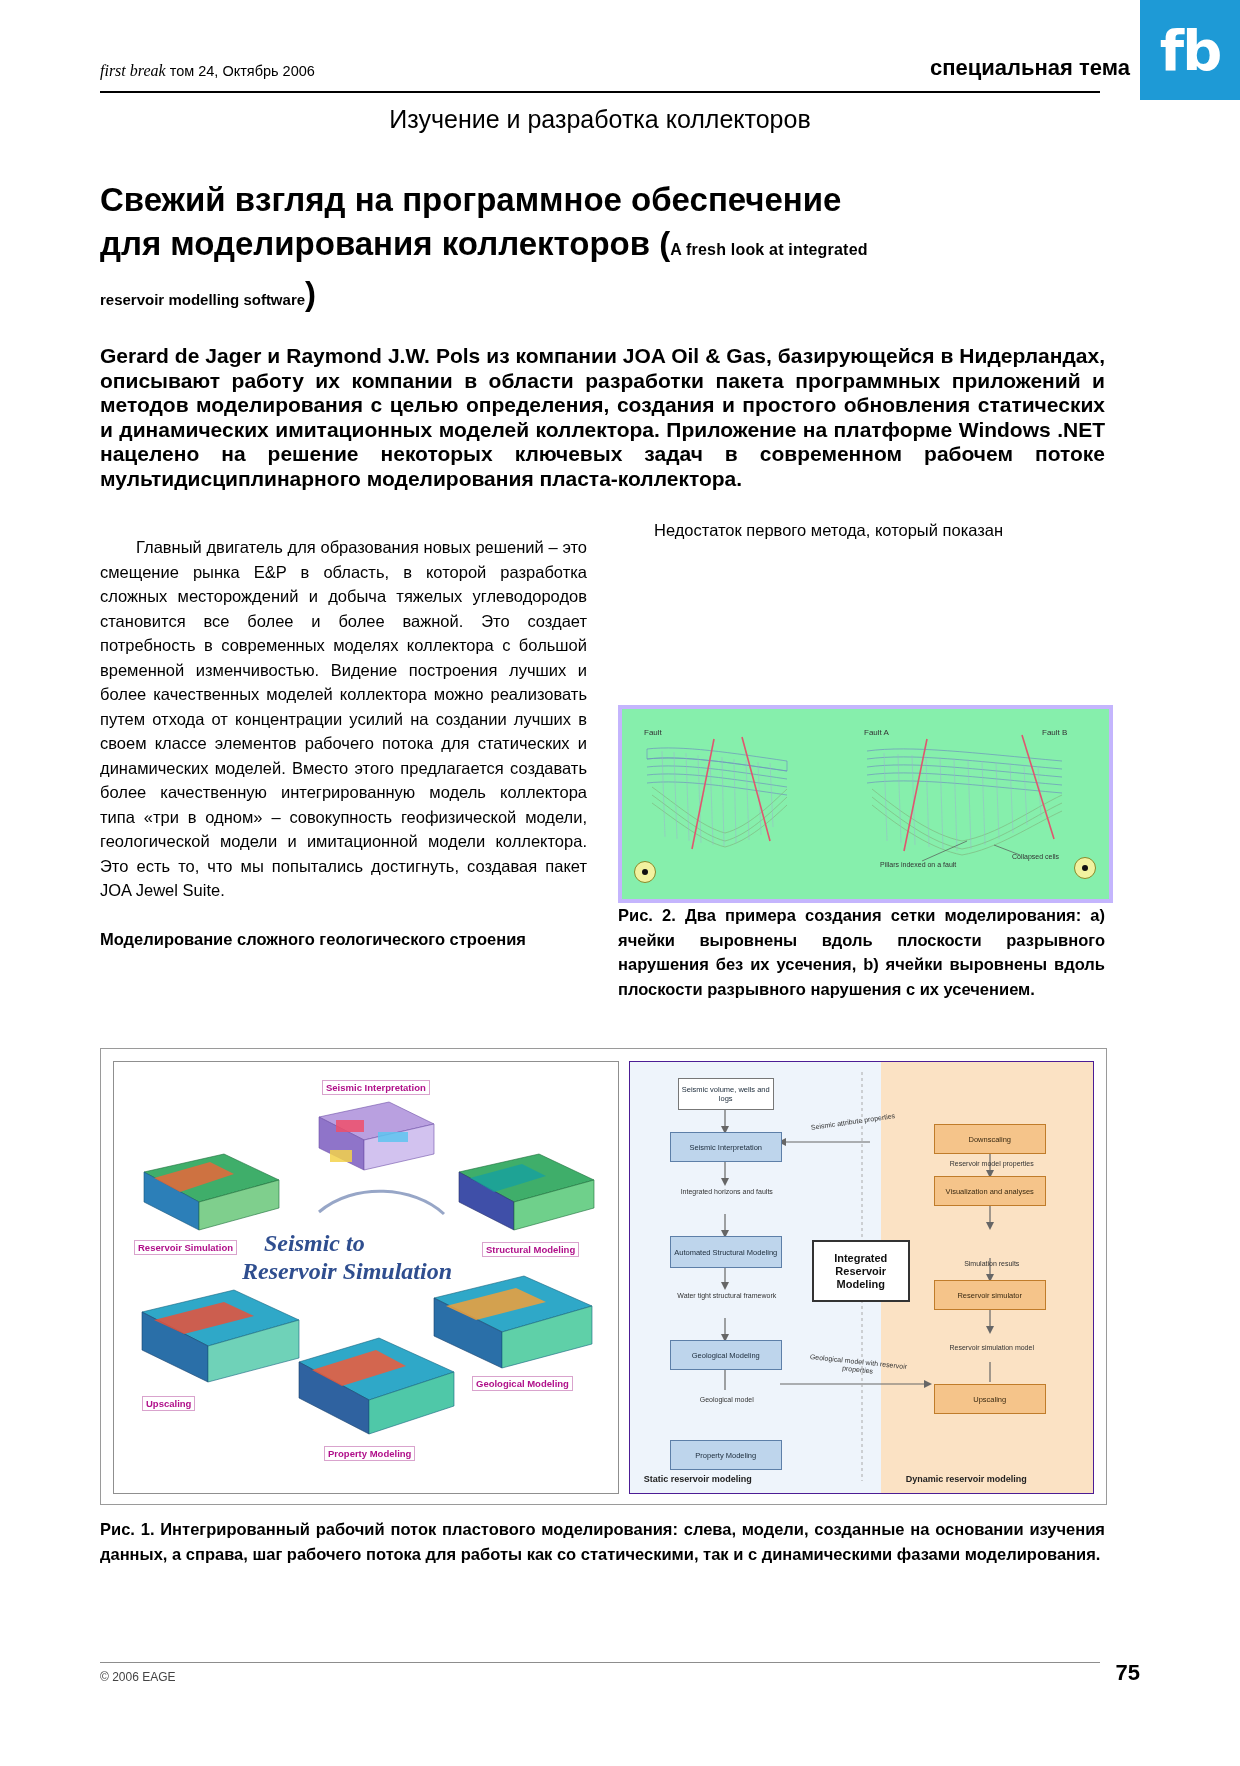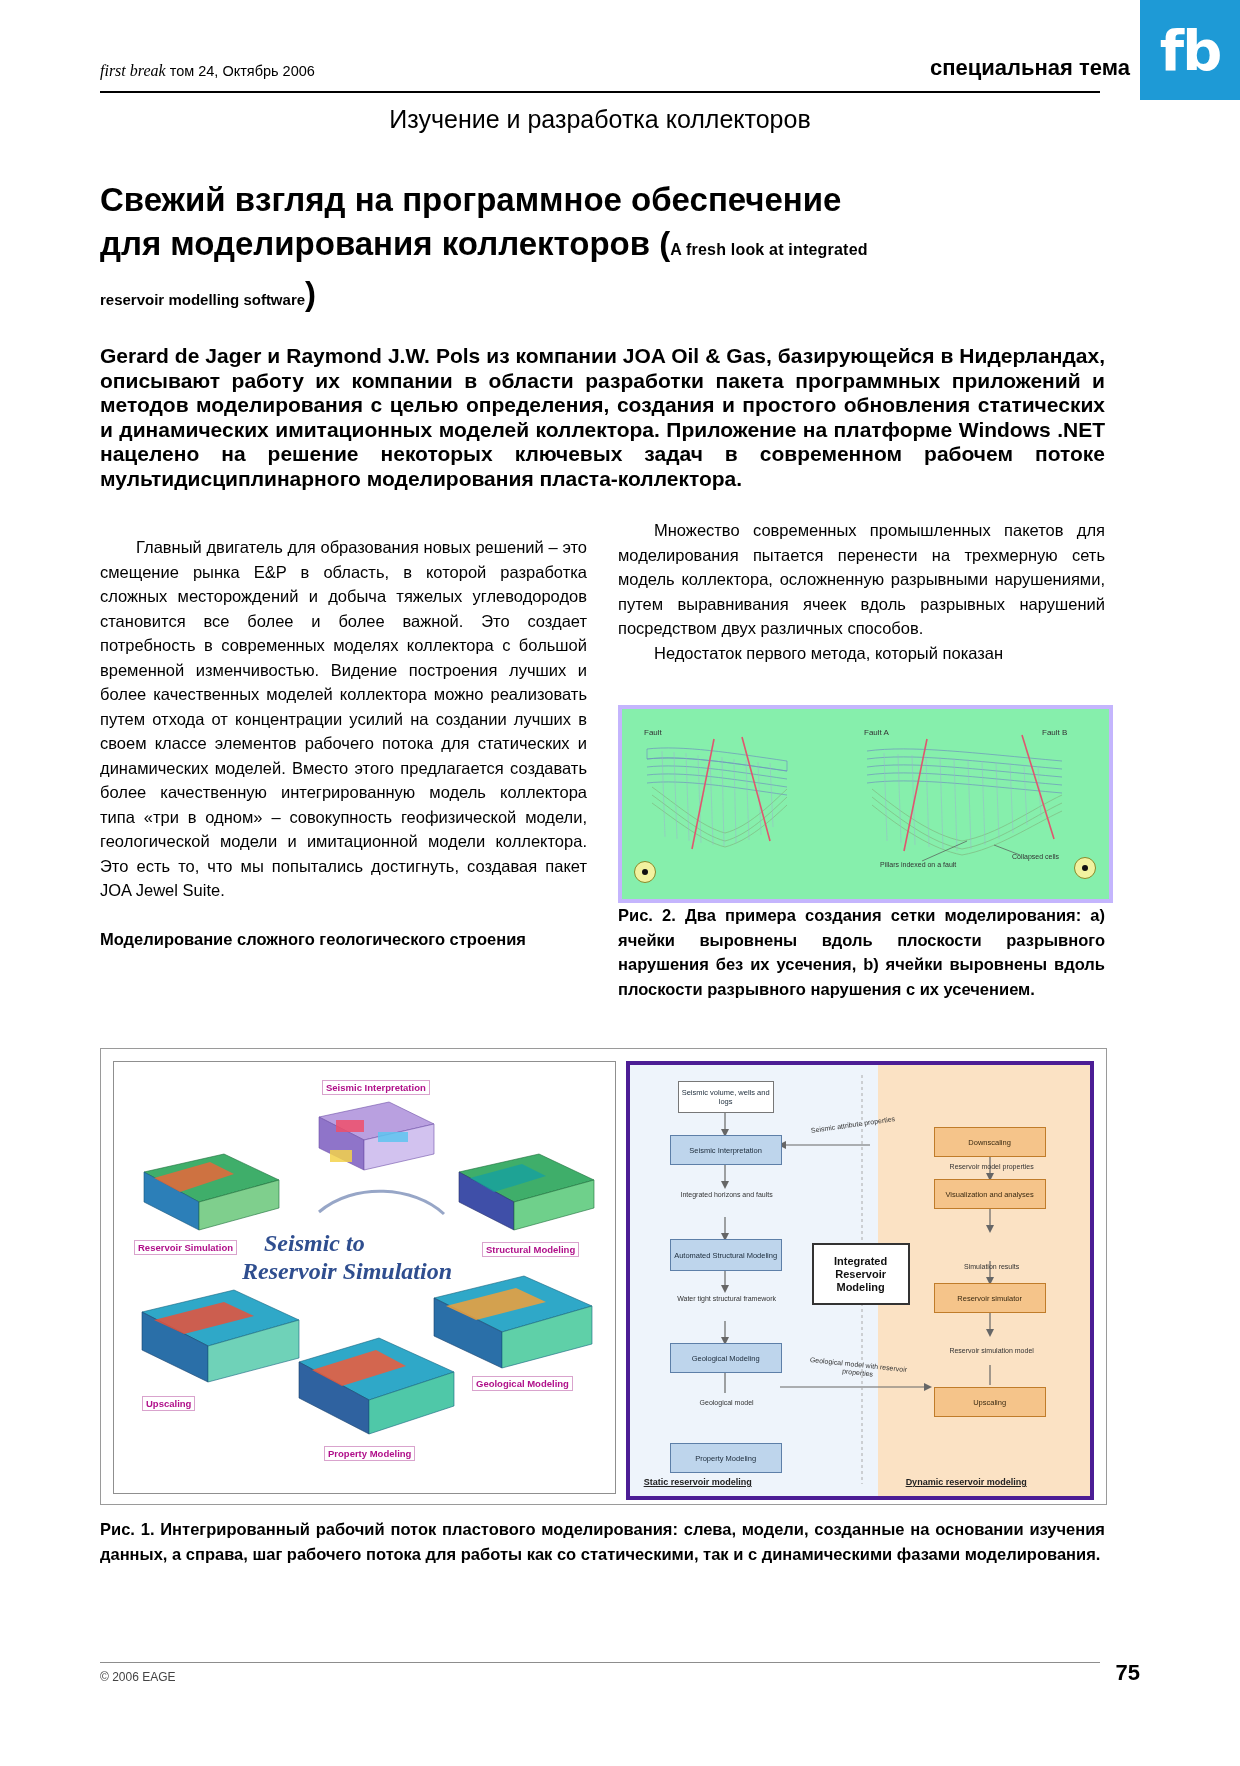--- a/index.html
+++ b/index.html
@@ -157,21 +157,21 @@
     border: 1px solid #8f8f8f;
     background: #ffffff;
     position: relative;
     overflow: hidden;
   }
   .fig1-right {
     width: 469px; height: 100%;
     margin-left: 10px;
     position: relative;
     overflow: hidden;
-    border: 4px solid #4c1d95;
+    border: 1px solid #4c1d95;
     background: #eef4fb;
   }
   .fig1-right .dyn-bg {
     position: absolute; right: 0; top: 0;
     width: 212px; height: 100%;
     background: #fbe2c4;
   }
   .fig1-caption {
     position: absolute;
     left: 100px; top: 1517px;
@@ -255,21 +255,20 @@
     font-size: 7px;
     color: #333;
     text-align: center;
     line-height: 8px;
   }
   .phaselabel {
     position: absolute;
     font-size: 9px;
     font-weight: bold;
     color: #222;
-    text-decoration: underline;
   }
 
   
   .illus-label {
     position: absolute;
     font-size: 9.5px;
     font-weight: bold;
     color: #b0108a;
     background: #ffffff;
     padding: 1px 3px;
@@ -305,21 +304,20 @@
   </div>
 
   <div class="standfirst">Gerard de Jager и Raymond J.W. Pols из компании JOA Oil &amp; Gas, базирующейся в Нидерландах, описывают работу их компании в области разработки пакета программных приложений и методов моделирования с целью определения, создания и простого обновления статических и динамических имитационных моделей коллектора. Приложение на платформе Windows .NET нацелено на решение некоторых ключевых задач в современном рабочем потоке мультидисциплинарного моделирования пласта-коллектора.</div>
 
   <div class="col col-left">
     <p class="indent">Главный двигатель для образования новых решений – это смещение рынка E&amp;P в область, в которой разработка сложных месторождений и добыча тяжелых углеводородов становится все более и более важной. Это создает потребность в современных моделях коллектора с большой временной изменчивостью. Видение построения лучших и более качественных моделей коллектора можно реализовать путем отхода от концентрации усилий на создании лучших в своем классе элементов рабочего потока для статических и динамических моделей. Вместо этого предлагается создавать более качественную интегрированную модель коллектора типа «три в одном» – совокупность геофизической модели, геологической модели и имитационной модели коллектора. Это есть то, что мы попытались достигнуть, создавая пакет JOA Jewel Suite.</p>
     <p class="subhead">Моделирование сложного геологического строения</p>
   </div>
 
   <div class="col col-right">
-    <p class="indent">Множество современных промышленных пакетов для моделирования пытается перенести на трехмерную сеть модель коллектора, осложненную разрывными нарушениями, путем выравнивания ячеек вдоль разрывных нарушений посредством двух различных способов.</p>
     <p class="indent">Недостаток первого метода, который показан</p>
   </div>
 
   <div class="fig2-box">
     <svg width="485" height="188" viewBox="0 0 485 188">
 
       <g stroke="#6b8fbf" stroke-width="0.7" fill="none" opacity="0.95">
         <path d="M25,40 C60,36 110,44 165,52 L165,62 C110,54 60,46 25,50 Z"></path>
         <path d="M25,50 C60,46 110,54 165,62"></path>
         <path d="M25,58 C60,54 110,62 165,70"></path>

